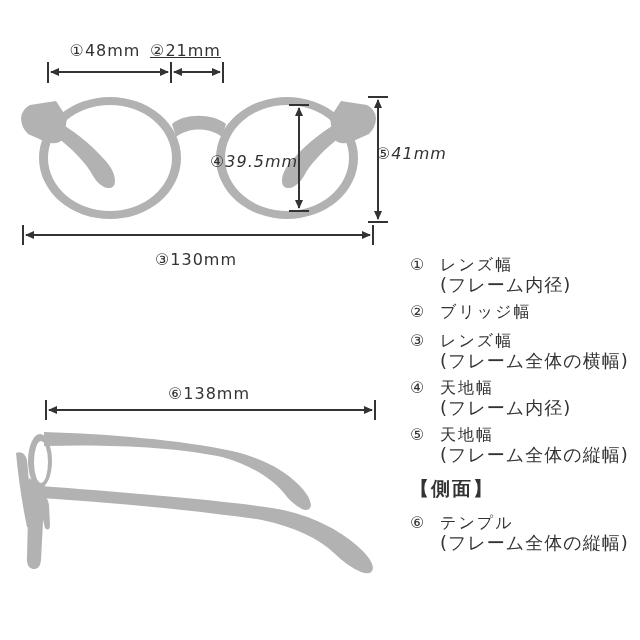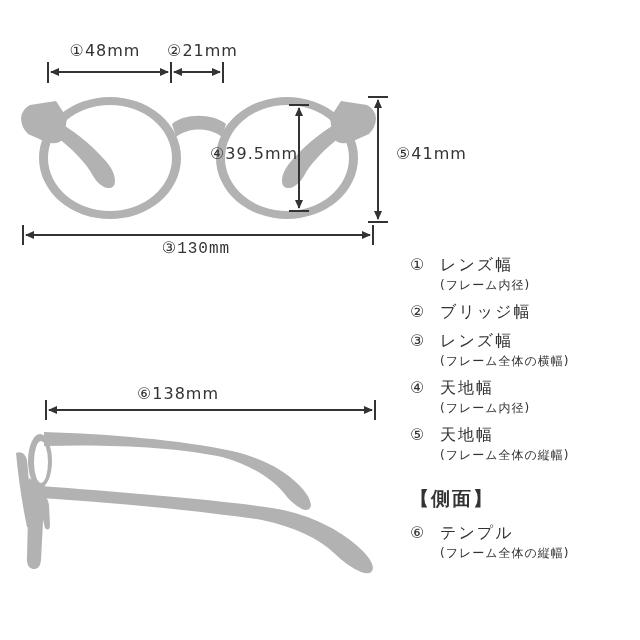--- a/index.html
+++ b/index.html
@@ -38,37 +38,37 @@
     position:absolute;
     left:410px;top:246px;width:228px;
   }
   .section-title{
     font-size:19px;
     font-weight:bold;
     letter-spacing:2px;
     margin-bottom:11px;
     white-space:nowrap;
   }
-  .section-title.side{margin-top:23px;}
+  .section-title.side{margin-top:13px;}
   .legend-item{
     display:flex;
     align-items:flex-start;
     font-size:16px;
     letter-spacing:2px;
     line-height:20px;
     margin-top:9px;
     white-space:nowrap;
   }
   .legend-item .num{
     width:30px;
     flex:0 0 30px;
     letter-spacing:0;
   }
   .legend-note{
-    font-size:12px;
+    font-size:18px;
     letter-spacing:1px;
     line-height:16px;
     margin:2px 0 4px 30px;
     white-space:nowrap;
   }
 </style>
 </head>
 <body>
 
 <div id="canvas">
@@ -142,25 +142,25 @@
       <line class="tick" x1="368" y1="222" x2="388" y2="222"></line>
       <line class="dim" x1="378" y1="100" x2="378" y2="219" marker-start="url(#ah)" marker-end="url(#ah)"></line>
 
       <line class="tick" x1="46" y1="400" x2="46" y2="420"></line>
       <line class="tick" x1="375" y1="400" x2="375" y2="420"></line>
       <line class="dim" x1="49" y1="410" x2="372" y2="410" marker-start="url(#ah)" marker-end="url(#ah)"></line>
     </g>
   </svg>
 
   <div class="dim-label center" style="left:45px;top:41px;width:120px;">①48mm</div>
-  <div class="dim-label center" style="left:160px;top:41px;width:85px;">②21mm</div>
-  <div class="dim-label right" style="left:210px;top:144px;width:84px;">④39.5mm</div>
-  <div class="dim-label" style="left:396px;top:144px;">⑤41mm</div>
-  <div class="dim-label center" style="left:136px;top:238px;width:120px;font-family:Liberation Mono, monospace;">③130mm</div>
-  <div class="dim-label center" style="left:118px;top:384px;width:120px;">⑥138mm</div>
+  <div class="dim-label center" style="left:143px;top:41px;width:85px;text-decoration:underline;">②21mm</div>
+  <div class="dim-label right" style="left:210px;top:152px;width:84px;font-style:italic;">④39.5mm</div>
+  <div class="dim-label" style="left:376px;top:144px;font-style:italic;">⑤41mm</div>
+  <div class="dim-label center" style="left:136px;top:250px;width:120px;">③130mm</div>
+  <div class="dim-label center" style="left:149px;top:384px;width:120px;">⑥138mm</div>
 
   <div id="legend">
 
     <div class="legend-item">
       <span class="num">①</span>
       <span class="lbl">レンズ幅</span>
     </div>
     <div class="legend-note">(フレーム内径)</div>
 
     <div class="legend-item">

